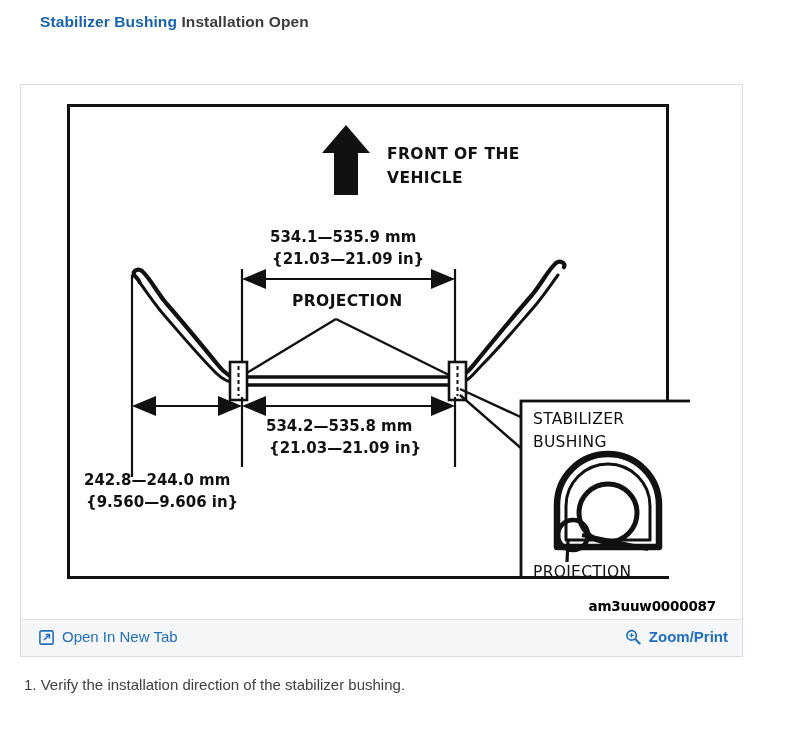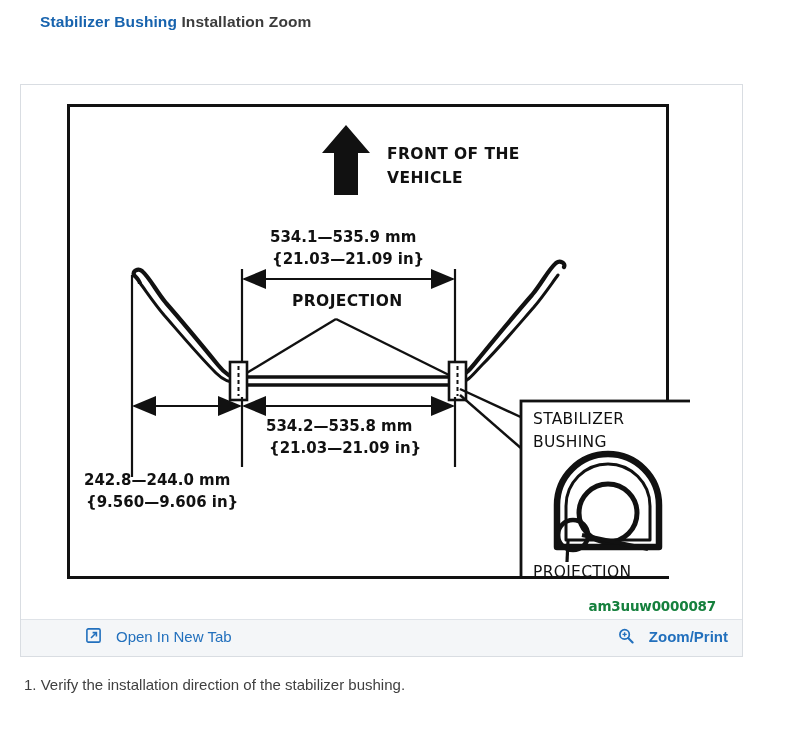--- a/index.html
+++ b/index.html
@@ -59,47 +59,46 @@
     box-sizing: border-box;
     background: #fff;
   }
 
   .img-id {
     position: absolute;
     right: 26px;
     top: 513px;
     font-size: 13.5px;
     font-weight: bold;
-    color: #15803d;
+    color: #000000;
     font-family: "DejaVu Sans", sans-serif;
     letter-spacing: -.2px;
   }
 
   
   .figure-footer {
     position: absolute;
     left: 0;
     bottom: 0;
     width: 721px;
     height: 37px;
     background: #f4f6f8;
     border-top: 1px solid #dfe3e8;
     box-sizing: border-box;
   }
   .footer-action {
     position: absolute;
     top: 8px;
     display: flex;
-    align-items: flex-start;
-    gap: 15px;
+    align-items: flex-end;
+    gap: 8px;
     color: #2270bd;
     font-size: 15px;
     cursor: pointer;
     white-space: nowrap;
-    margin-left: 47px;
   }
   .footer-action.left { left: 18px; }
   .footer-action.right { right: 14px; font-weight: bold; }
   .footer-action svg { display: block; }
 
   
   .step-text {
     position: absolute;
     left: 24px;
     top: 676px;
@@ -108,21 +107,21 @@
     white-space: nowrap;
   }
 
   
   .diagram-svg { position: absolute; left: 0; top: 0; }
 </style>
 </head>
 <body>
 
 <div class="page-heading">
-  <span class="hl-blue">Stabilizer Bushing</span><span class="hl-dark"> Installation Zoom</span>
+  <span class="hl-blue">Stabilizer Bushing</span><span class="hl-dark"> Installation Open</span>
 </div>
 
 <div class="figure-panel">
 
   <div class="figure-body">
 
     <div class="diagram-frame">
 
       <svg class="diagram-svg" width="620" height="469" viewBox="0 0 620 469">
         <defs>

